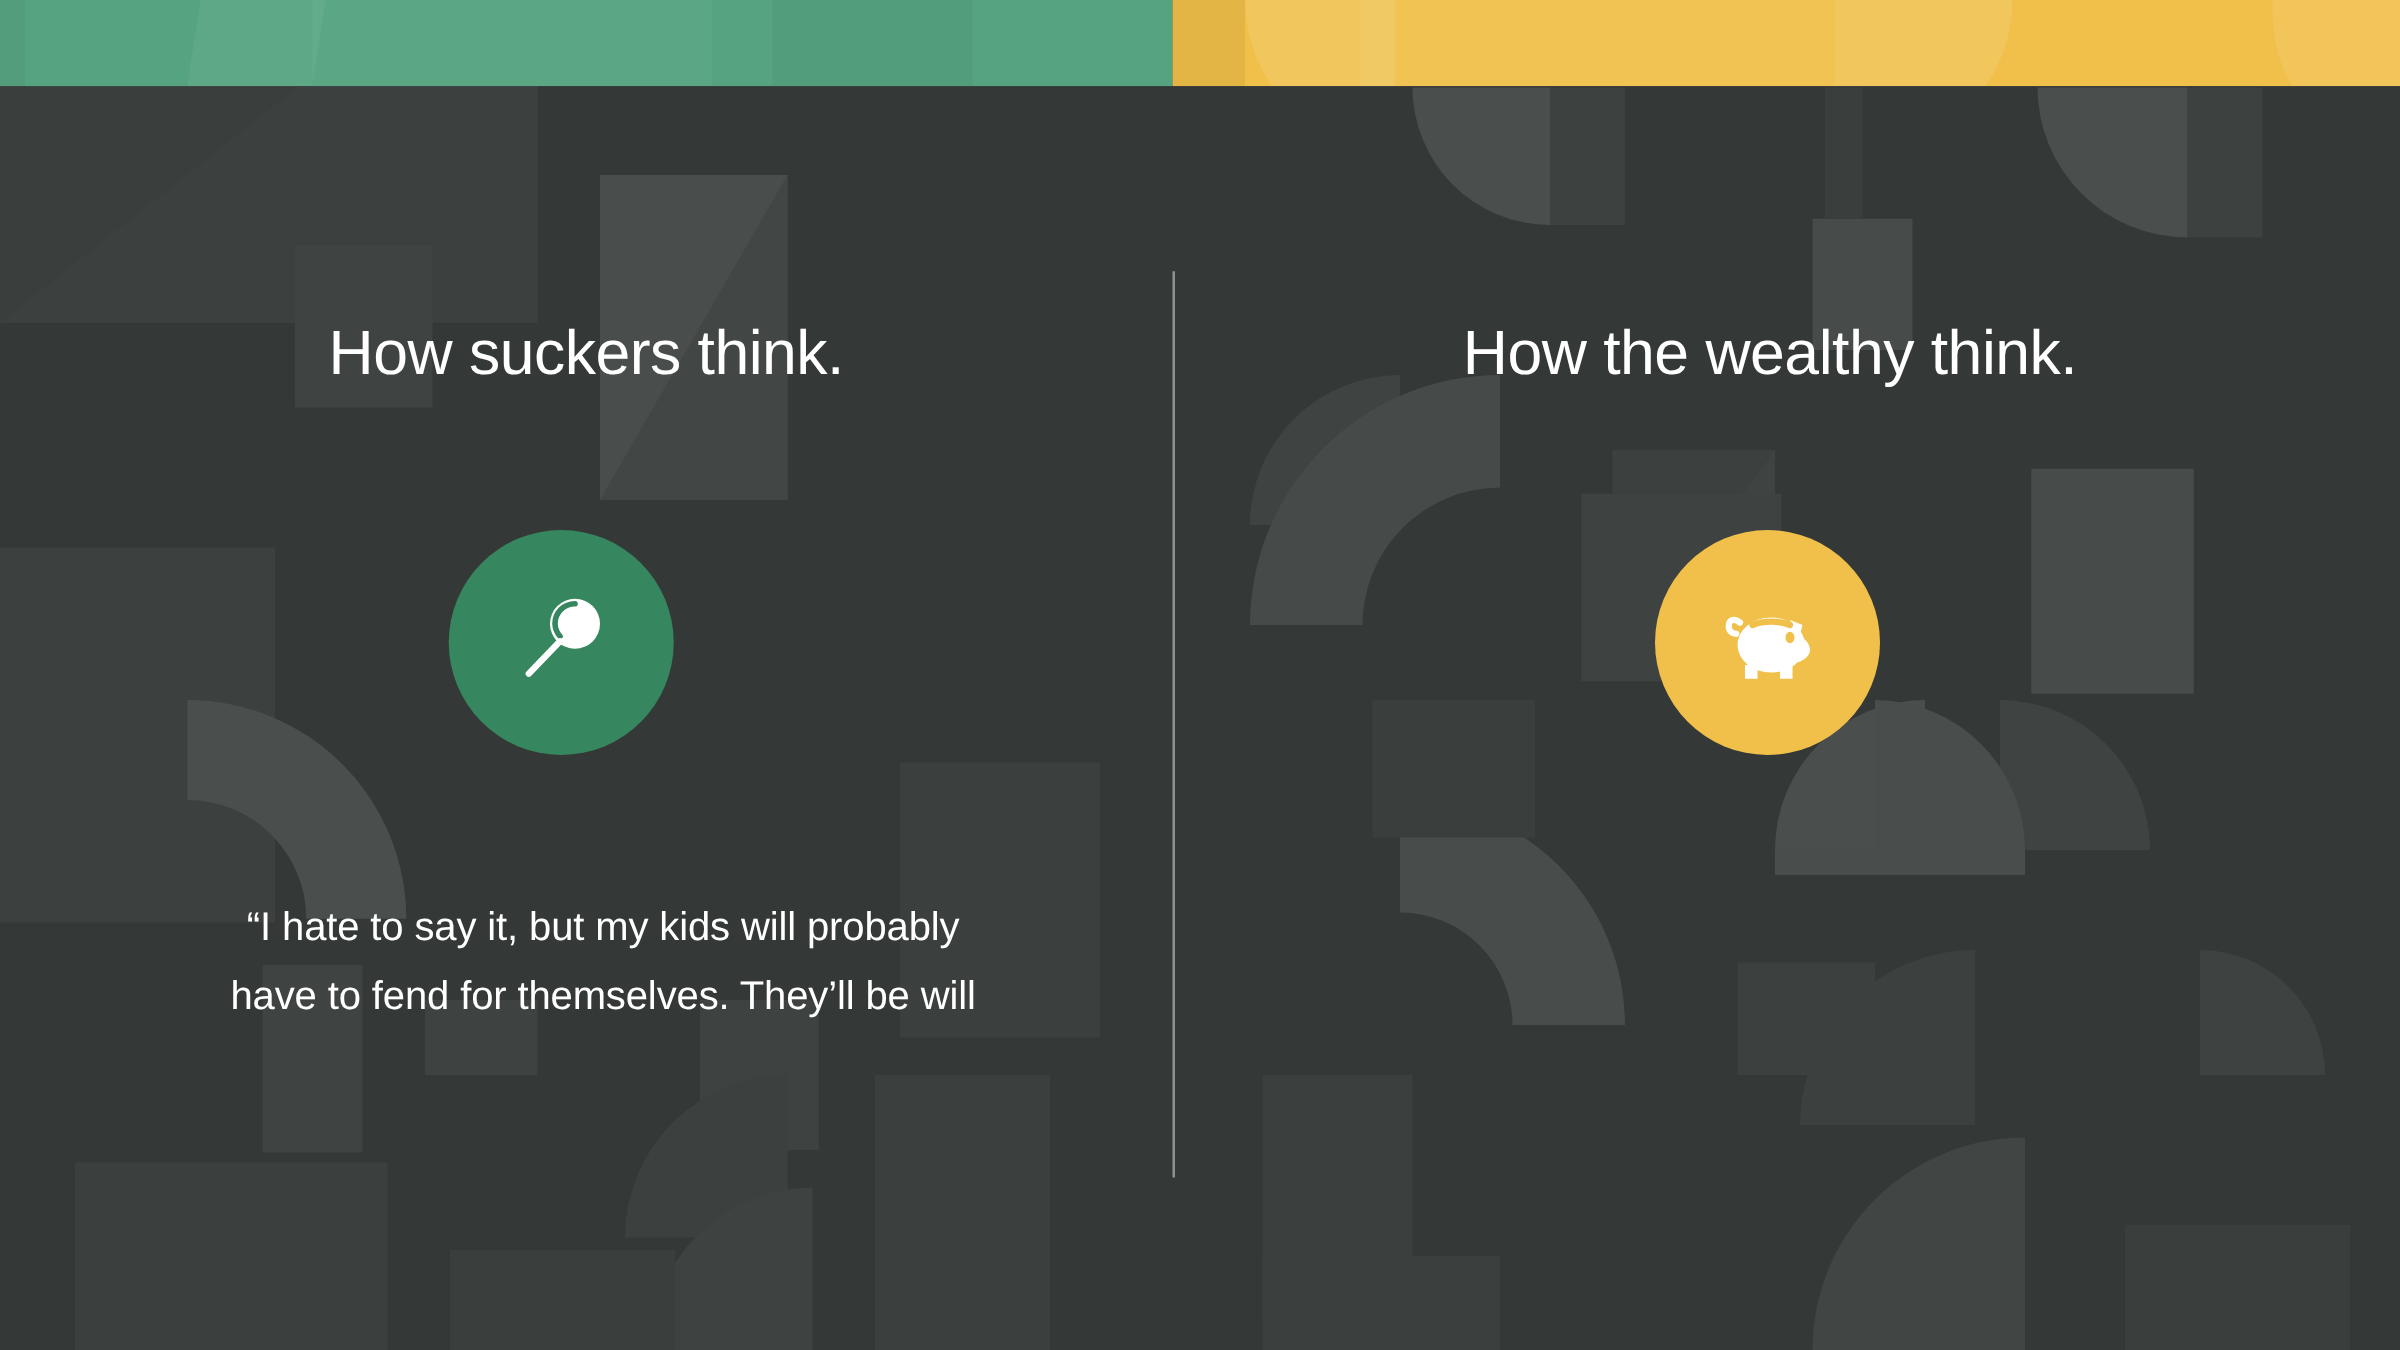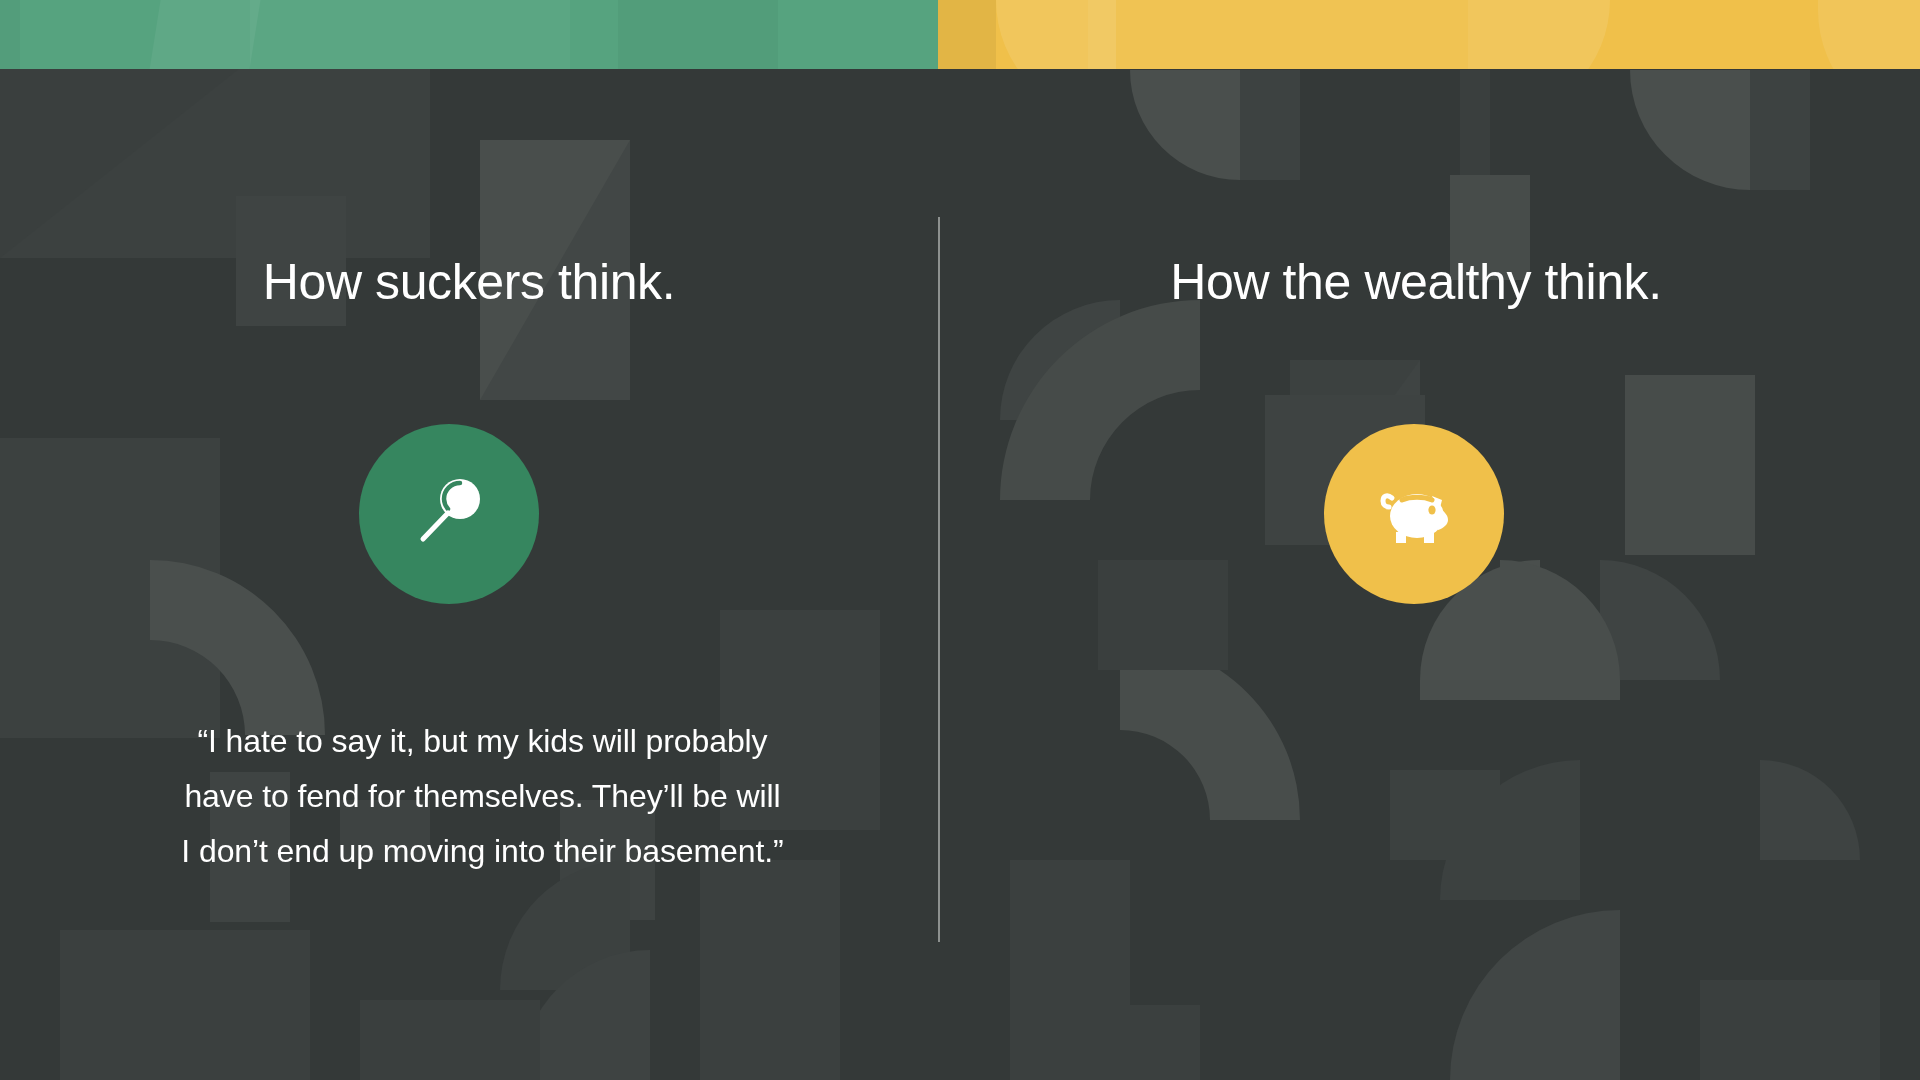--- a/index.html
+++ b/index.html
@@ -195,21 +195,20 @@
         <svg width="90" height="90" viewBox="0 0 90 90">
           <circle cx="56" cy="30" r="20" fill="#ffffff"></circle>
           <path d="M56,14 a16,16 0 0 0 -16,16 a16,16 0 0 0 4,10" fill="none" stroke="#36865f" stroke-width="4.5" stroke-linecap="round"></path>
           <line x1="44" y1="44" x2="19" y2="70" stroke="#ffffff" stroke-width="5" stroke-linecap="round"></line>
         </svg>
       </div>
 
       <div class="quote">
         <span class="qline">“I hate to say it, but my kids will probably</span>
         <span class="qline">have to fend for themselves. They’ll be will</span>
-        <span class="qline">I don’t end up moving into their basement.”</span>
       </div>
     </div>
 
     <div class="col col-right">
       <div class="heading">How the wealthy think.</div>
 
       <div class="icon-circle">
         <svg width="92" height="92" viewBox="0 0 92 92">
 
           <path d="M24,30 c-5,-4 -9,-2 -9,3 c0,4 3,6 6,6" fill="none" stroke="#ffffff" stroke-width="5" stroke-linecap="round"></path>

